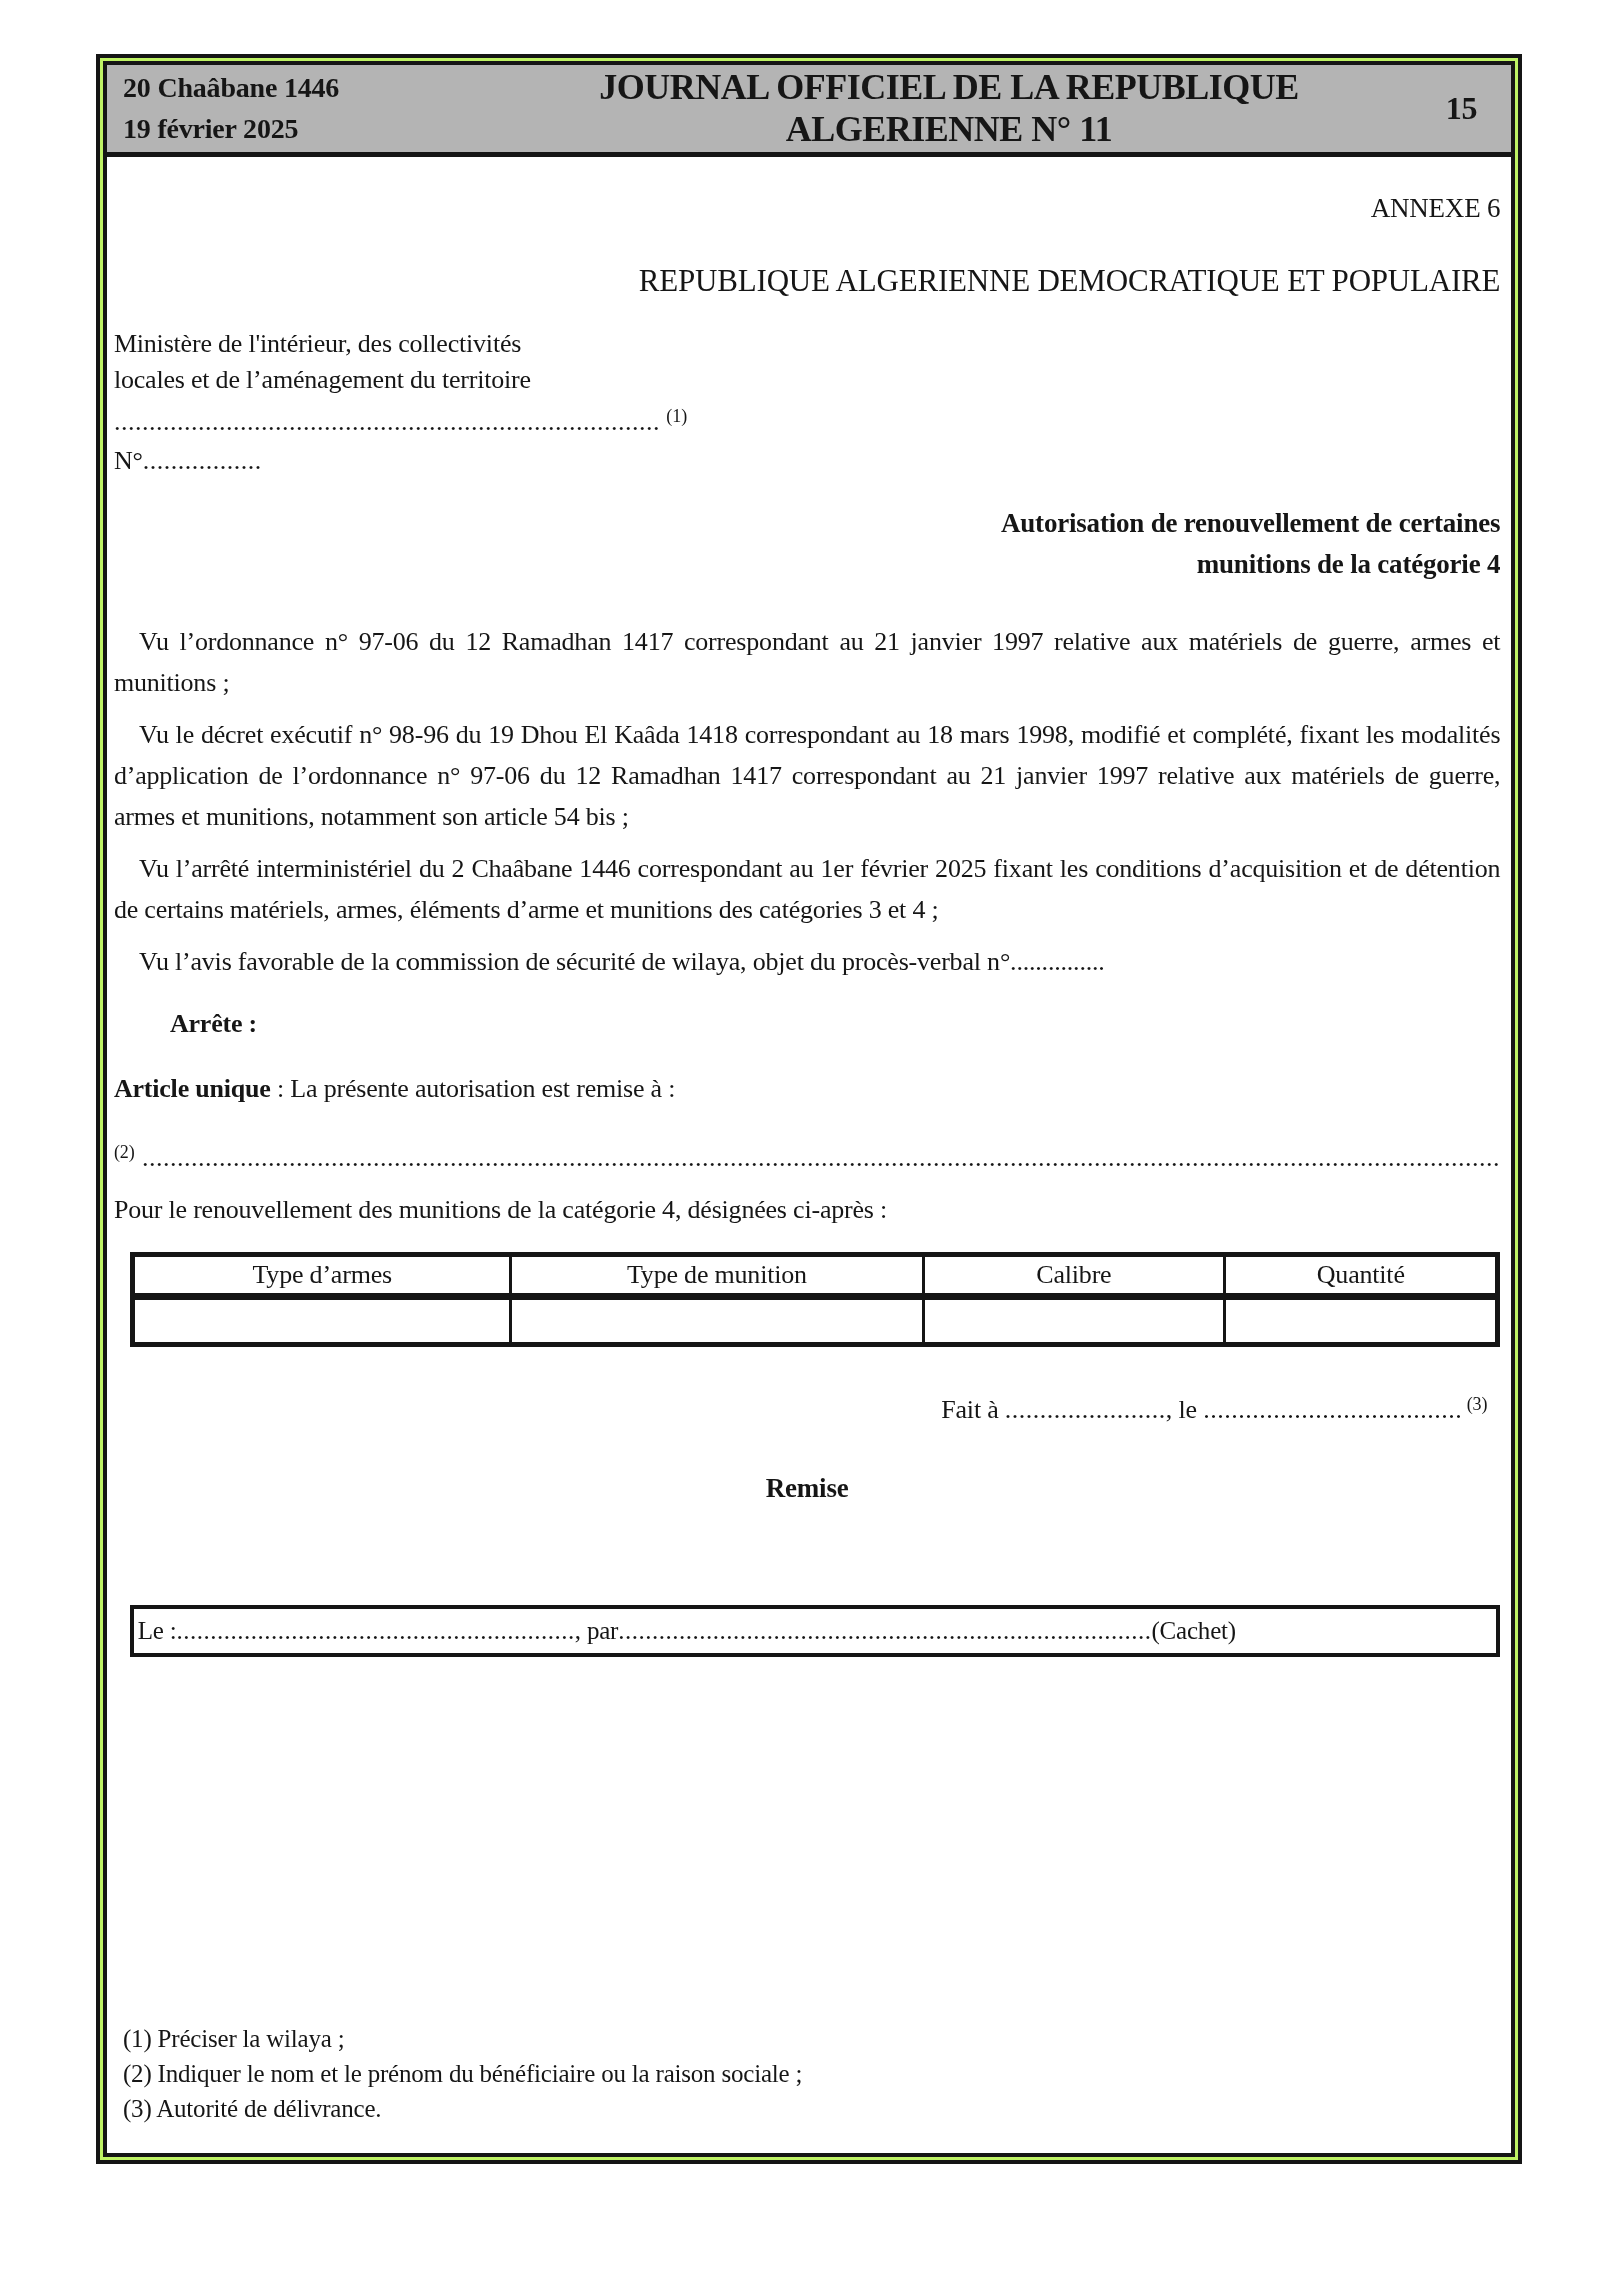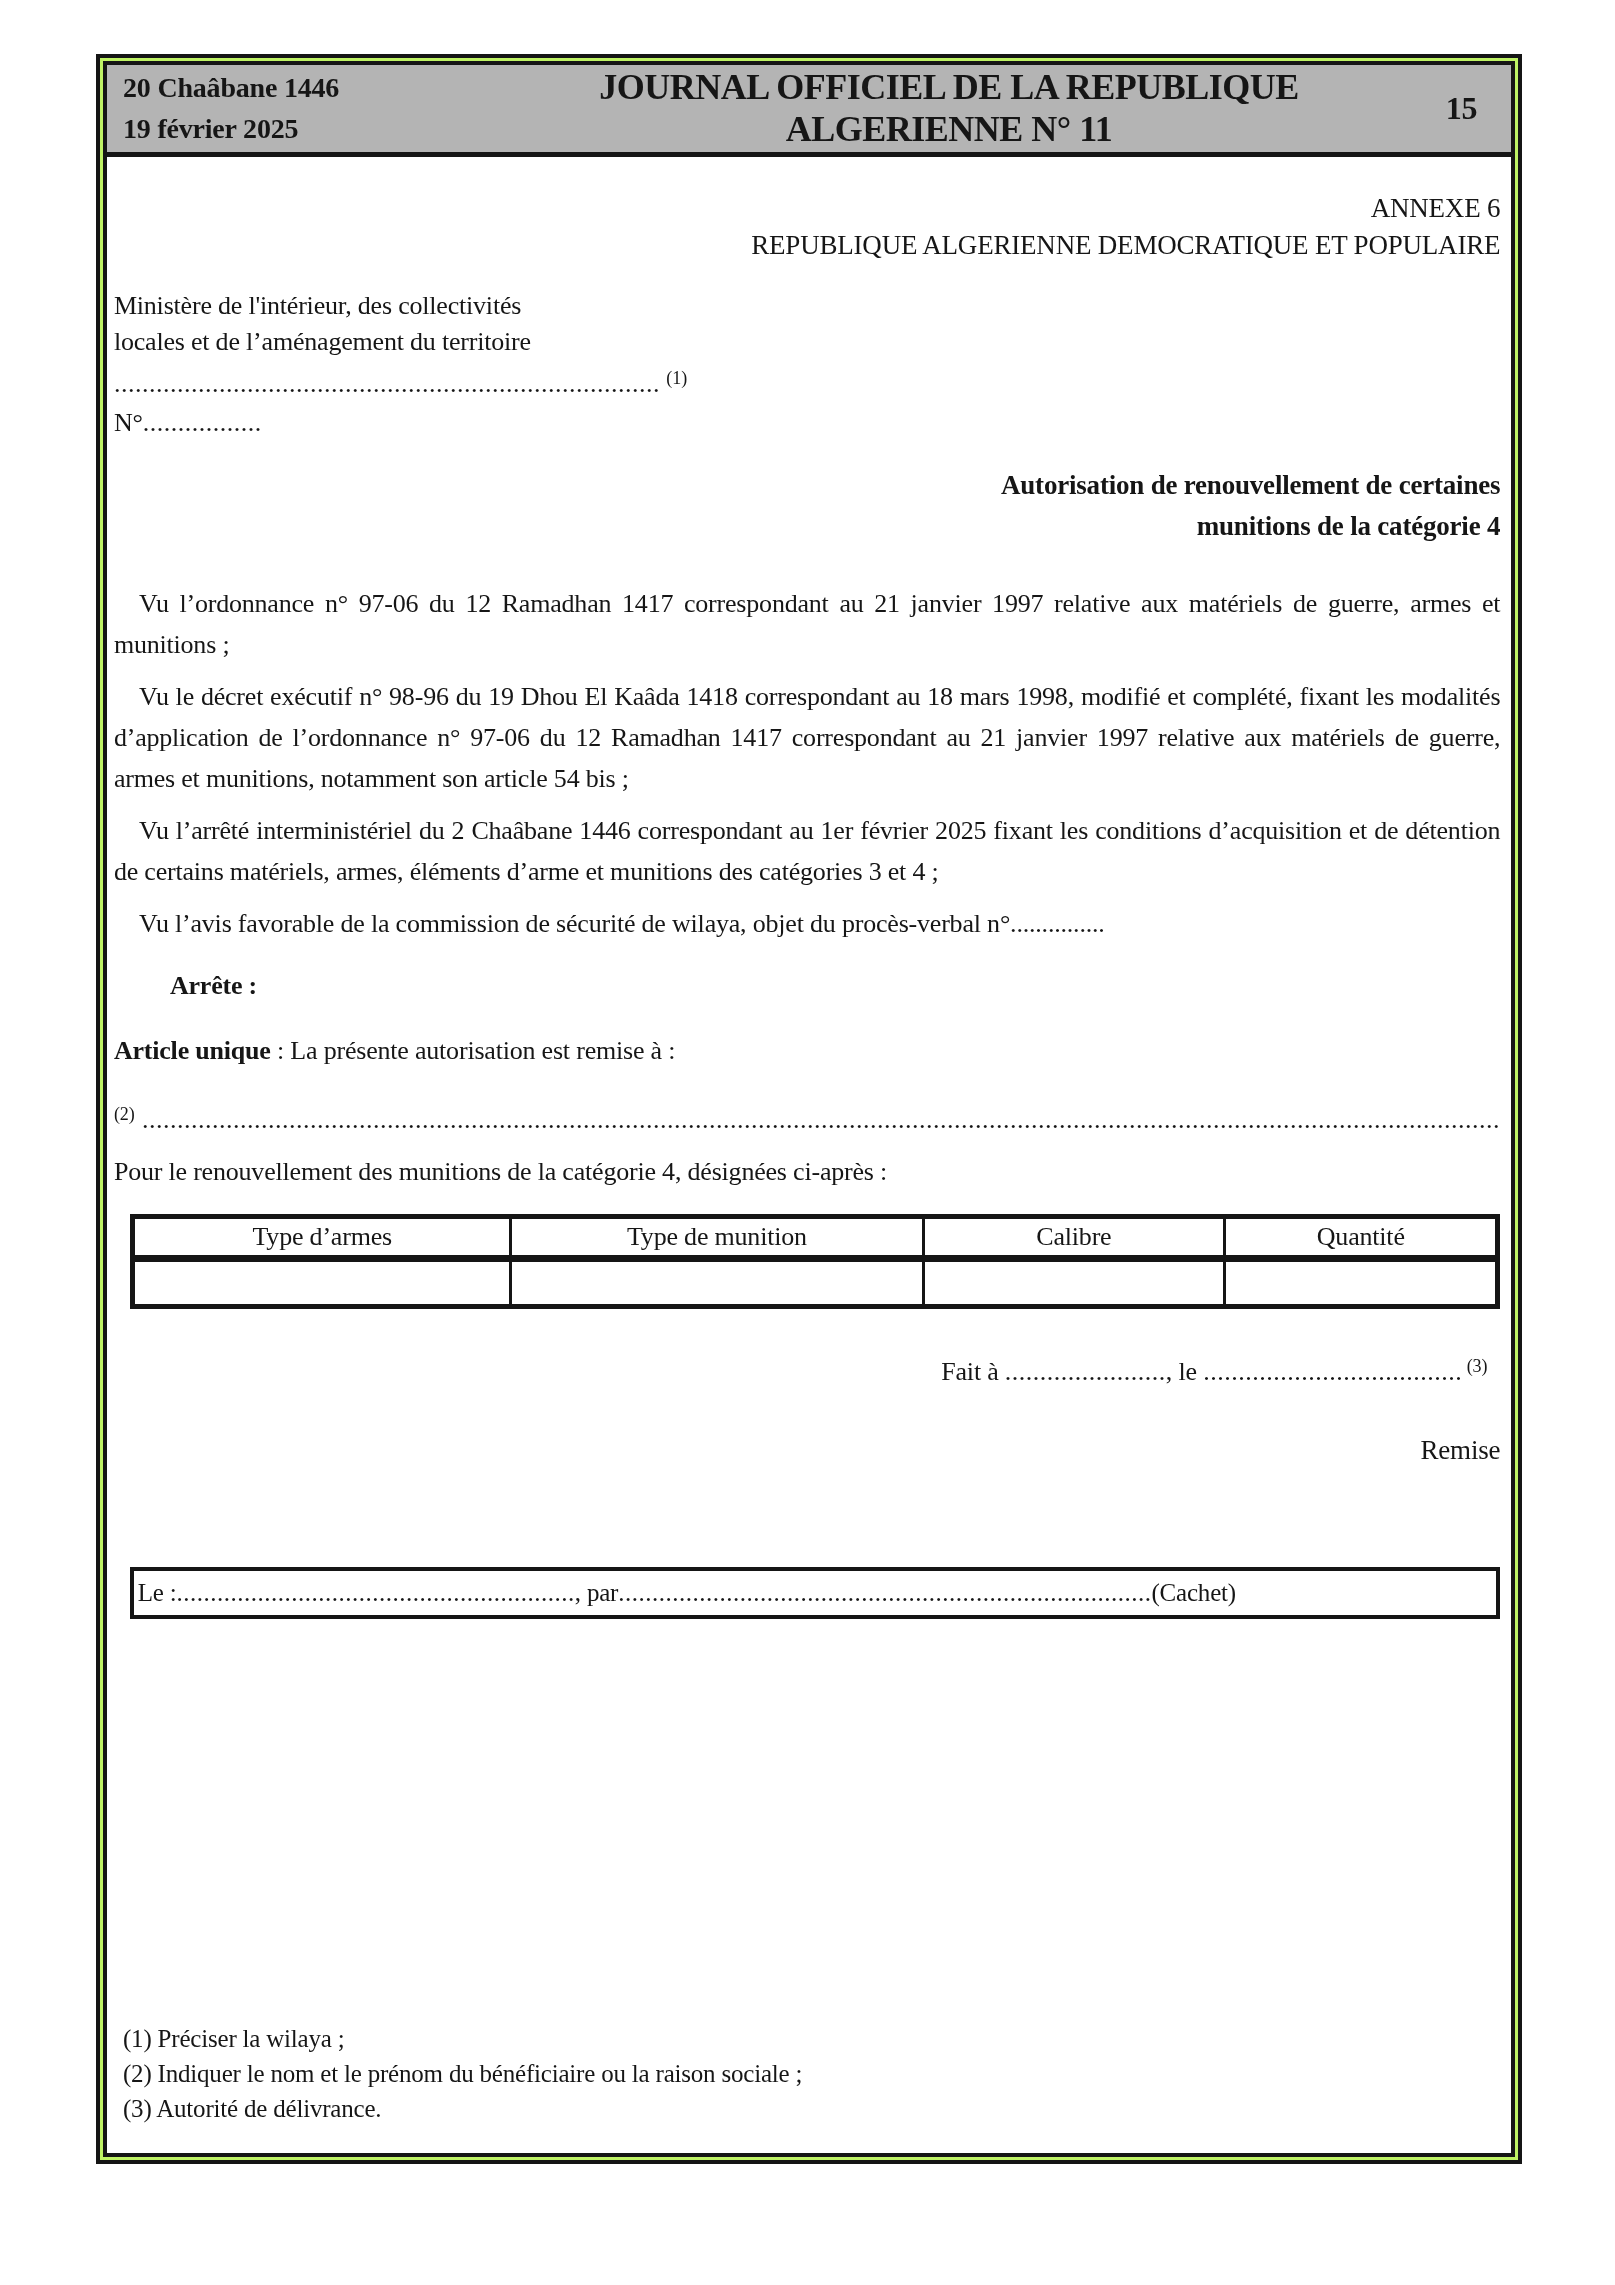--- a/index.html
+++ b/index.html
@@ -20,21 +20,21 @@
     display:flex; align-items:center;
   }
   .header-dates { padding-left:16.3px; width:389px; font-weight:bold; font-size:28px; line-height:41px; }
   .header-title { flex:1; text-align:center; font-weight:bold; font-size:36px; letter-spacing:-0.5px; }
   .header-page  { width:109px; text-align:right; padding-right:34px; font-weight:bold; font-size:32px; }
 
   
   .content { padding:0 11px 0 7.2px; font-size:26px; }
   .center { text-align:right; }
   .annexe { margin-top:36px; font-size:27px; }
-  .republic { margin-top:6px; font-size:27px; }
+  .republic { margin-top:39px; font-size:31px; }
   .ministry { margin-top:27px; line-height:36px; }
   .dots { letter-spacing:0.5px; }
   .sup { font-size:18px; vertical-align:8.1px; letter-spacing:0; }
   .ministry-dots-line { line-height:36px; white-space:nowrap; overflow:hidden; }
   .numero-line { line-height:36px; margin-top:3.6px; }
 
   .doc-title { margin-top:23.5px; font-weight:bold; font-size:27px; line-height:41px; }
 
   .para { margin-top:11px; text-align:justify; text-indent:25px; line-height:41px; }
   .para.first { margin-top:36px; }
@@ -49,21 +49,21 @@
   table.munitions {
     margin-top:22px; margin-left:16.3px; width:calc(100% - 16.3px);
     border-collapse:collapse; border:5.4px solid #151515; table-layout:fixed;
   }
   table.munitions th, table.munitions td { border:3.6px solid #151515; font-size:26px; font-weight:normal; text-align:center; }
   table.munitions th { height:42px; border-bottom:7.2px solid #151515; }
   table.munitions td { height:48px; }
   .col1 { width:27.7%; } .col2 { width:30.2%; } .col3 { width:22.1%; } .col4 { width:20%; }
 
   .fait-line { margin-top:47px; text-align:right; padding-right:12.7px; white-space:nowrap; }
-  .remise { margin-top:47px; text-align:right; font-weight:normal; font-size:27px; }
+  .remise { margin-top:47px; text-align:center; font-weight:bold; font-size:27px; }
 
   .cachet-box {
     margin-top:101px; margin-left:16.3px; width:calc(100% - 16.3px); height:52px;
     border:4.5px solid #151515; display:flex; align-items:center;
     white-space:nowrap; overflow:hidden; font-size:25px; padding-left:3.6px;
   }
 
   .footnotes { position:absolute; left:16.3px; bottom:27px; font-size:25px; line-height:35px; }
 </style>
 </head>

